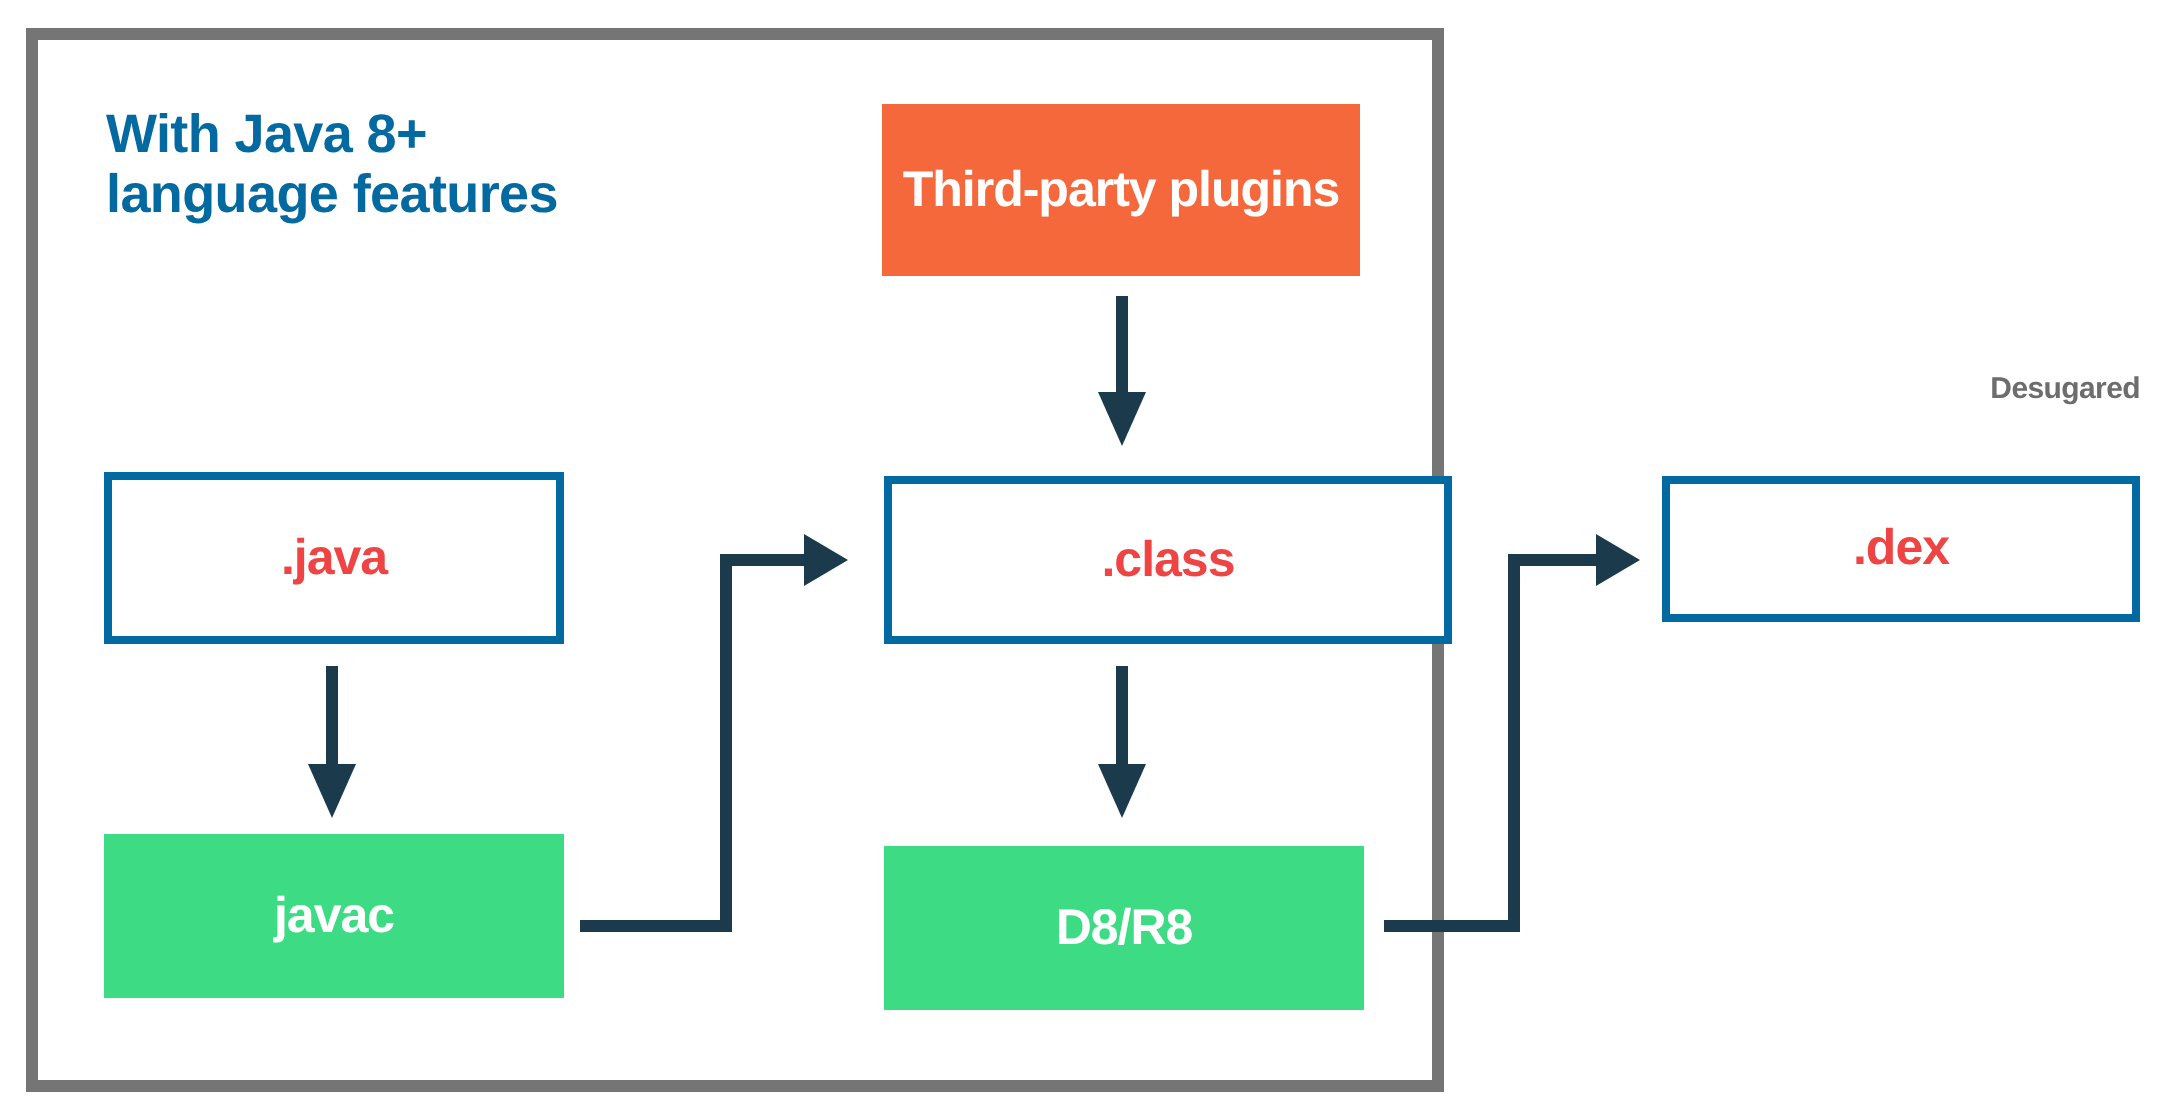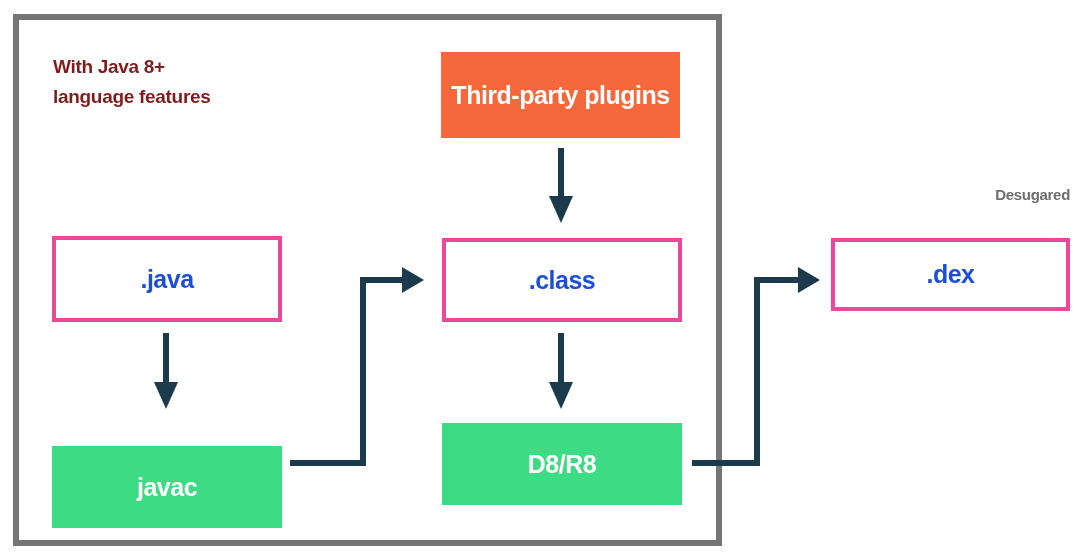--- a/index.html
+++ b/index.html
@@ -6,42 +6,42 @@
   .canvas {
     position:relative; width:1085px; height:559px; background:#ffffff;
     font-family:"Liberation Sans", sans-serif; overflow:hidden;
   }
   .frame {
     position:absolute; left:13px; top:14px; width:709px; height:532px;
     border:6px solid #757575; box-sizing:border-box; background:#ffffff; z-index:1;
   }
   .note {
     position:absolute; left:53px; top:52px; z-index:3;
-    font-size:19px; font-weight:bold; letter-spacing:-0.3px;
-    color:#7f1d1d; line-height:30px; white-space:pre-line;
+    font-size:27px; font-weight:bold; letter-spacing:-0.3px;
+    color:#0369a1; line-height:30px; white-space:pre-line;
   }
   .desugared {
     position:absolute; left:831px; top:186px; width:239px; z-index:3;
     font-size:15px; font-weight:bold; letter-spacing:-0.3px;
     color:#6d6d6d; text-align:right;
   }
   .node {
     position:absolute; box-sizing:border-box; z-index:3;
     display:flex; align-items:center; justify-content:center;
     font-weight:bold; font-size:25px; letter-spacing:-0.5px;
   }
-  .node.artifact { background:#ffffff; border:4px solid #ec4899; color:#1d4ed8; }
+  .node.artifact { background:#ffffff; border:4px solid #0369a1; color:#ef4444; }
   .node.tool     { background:#3ddc84; color:#ffffff; }
   .node.plugin   { background:#f4683c; color:#ffffff;text-align:right; }
 
   .n-thirdparty { left:441px; top:52px;  width:239px; height:86px; }
   .n-java       { left:52px;  top:236px; width:230px; height:86px; }
-  .n-class      { left:442px; top:238px; width:240px; height:84px; }
+  .n-class      { left:442px; top:238px; width:284px; height:84px; }
   .n-dex        { left:831px; top:238px; width:239px; height:73px; }
-  .n-javac      { left:52px;  top:446px; width:230px; height:82px; }
+  .n-javac      { left:52px;  top:417px; width:230px; height:82px; }
   .n-d8r8       { left:442px; top:423px; width:240px; height:82px;justify-content:center; }
 
   .seg { position:absolute; background:#1b3a4c; z-index:4; }
   .head-down {
     position:absolute; width:0; height:0; z-index:4;
     border-left:12px solid transparent; border-right:12px solid transparent;
     border-top:27px solid #1b3a4c;
   }
   .head-right {
     position:absolute; width:0; height:0; z-index:4;

